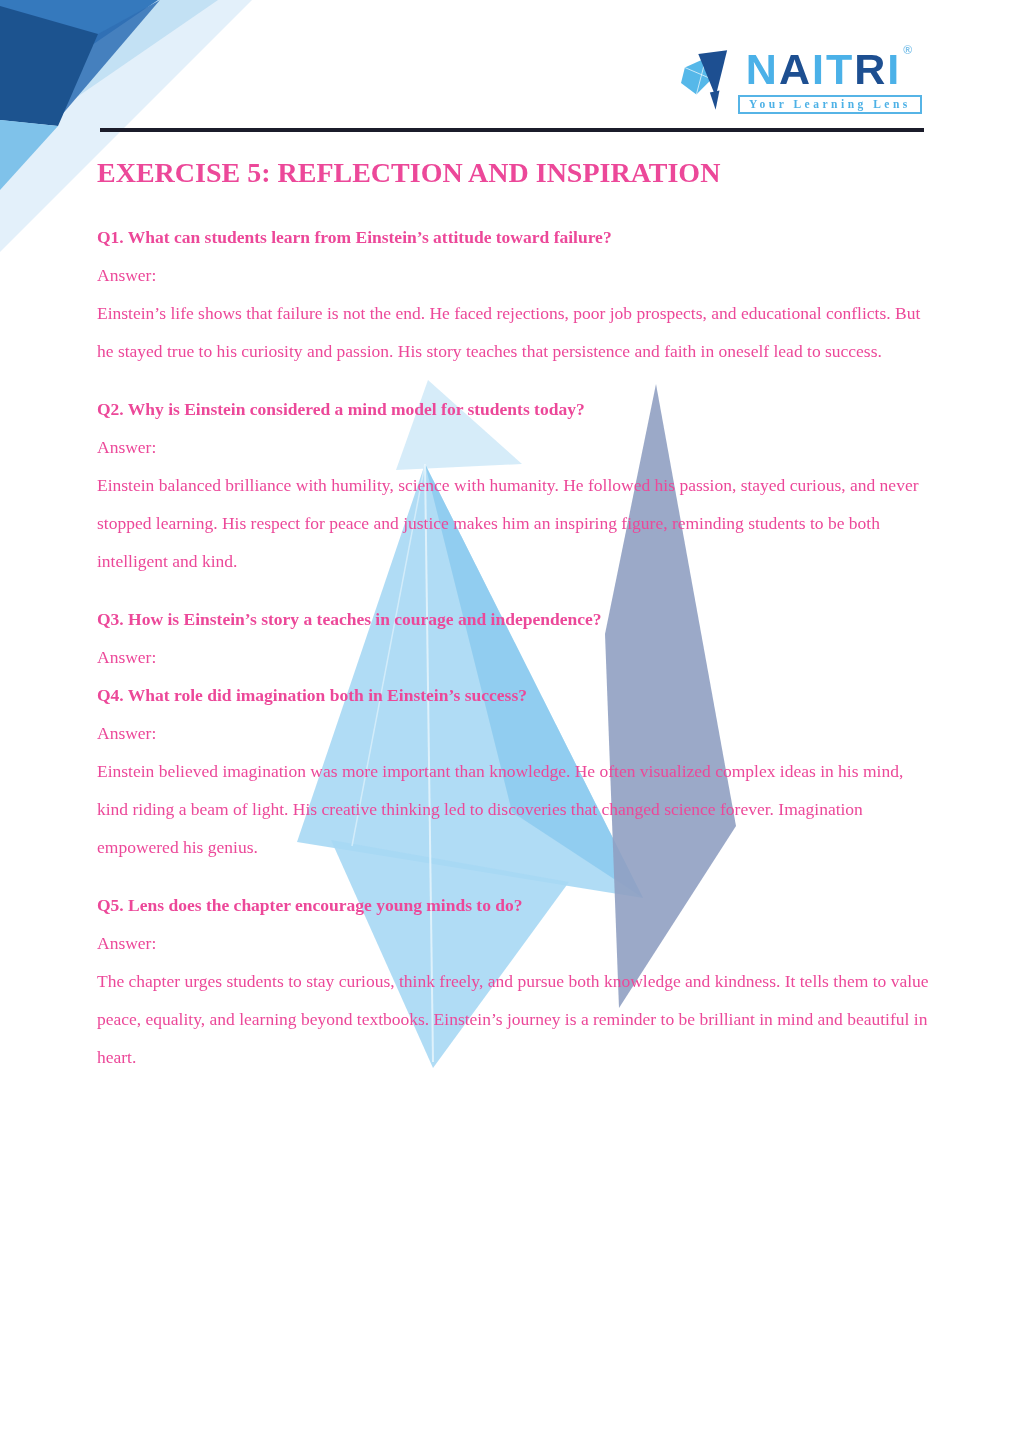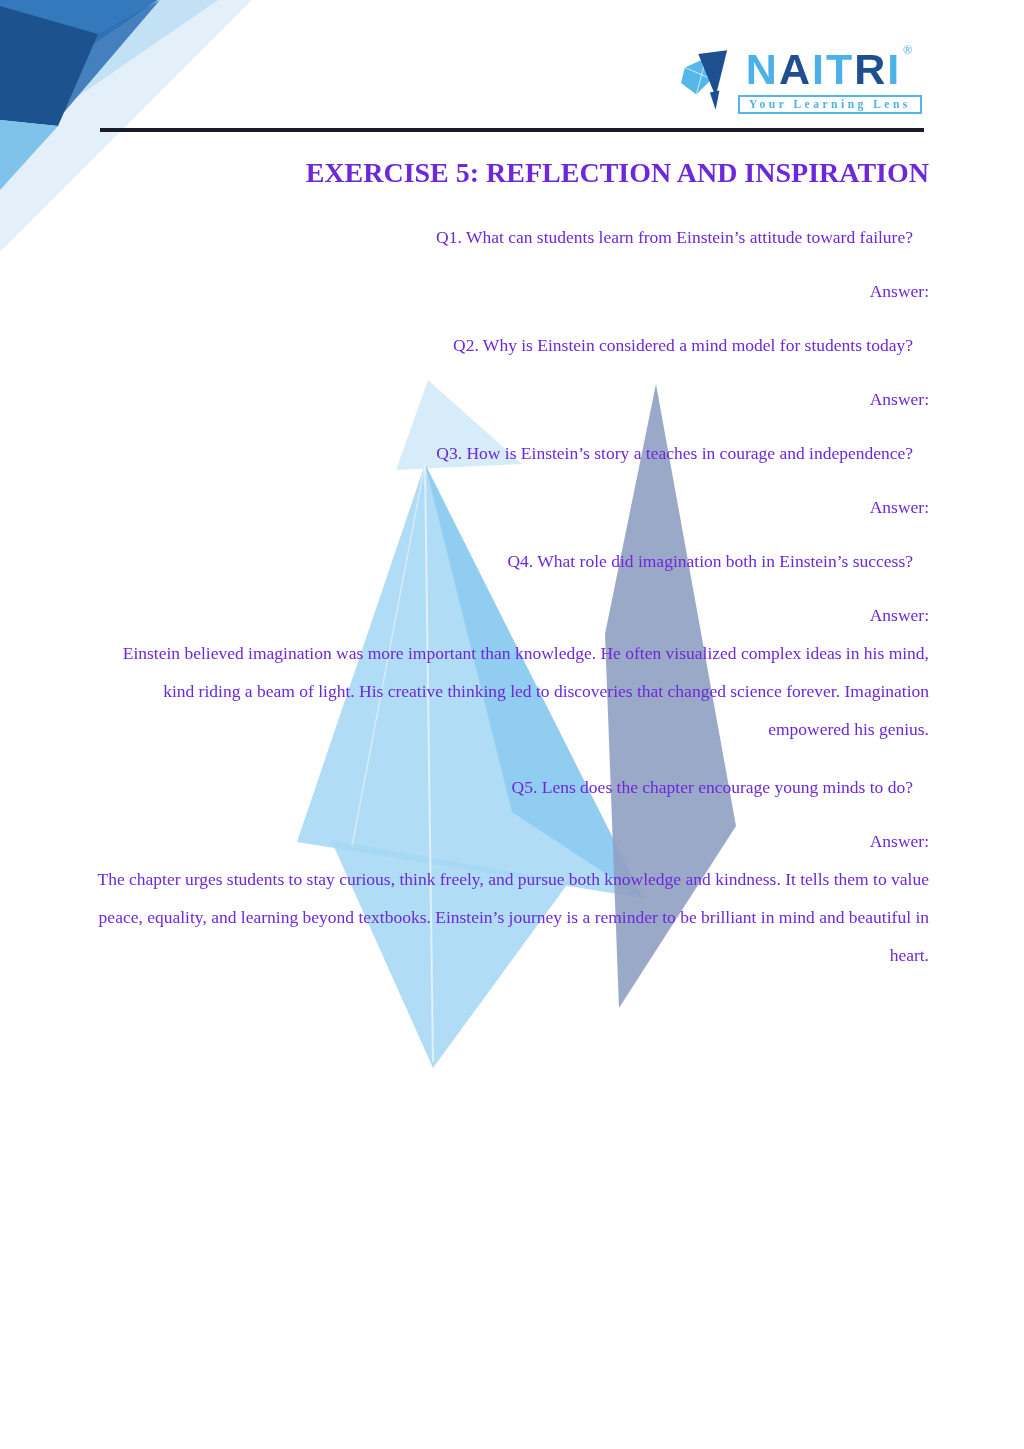--- a/index.html
+++ b/index.html
@@ -20,24 +20,24 @@
                font-family:Liberation Serif, serif;font-size:11.5px;font-weight:600;
                letter-spacing:3.5px;color:#4db1e6;white-space:nowrap;}
 
   
   .header-rule{position:absolute;left:100px;top:128px;width:824px;height:4px;background:#1b1c2a;z-index:2;}
 
   
   .watermark-svg{position:absolute;left:0;top:0;z-index:1;pointer-events:none;}
 
   
-  .content{position:absolute;left:97px;top:155px;width:832px;z-index:2;color:#6d28d9;text-align:right;}
+  .content{position:absolute;left:97px;top:155px;width:832px;z-index:2;color:#ec4899;}
   .doc-title{font-family:"Liberation Serif",serif;font-weight:700;font-size:28px;line-height:36px;margin:0 0 27px 0;}
   .qa-block{margin:0;}
-  .question{font-weight:400;font-size:17.5px;line-height:38px;margin:16px;}
+  .question{font-weight:700;font-size:17.5px;line-height:38px;margin:0;}
   .answer-label{font-weight:400;font-size:17.5px;line-height:38px;margin:0;}
   .answer-text{font-size:17.5px;line-height:38px;margin:0 0 20px 0;}
 </style>
 </head>
 <body>
 
 <div class="page">
 
   <svg class="corner-svg" width="260" height="260" viewBox="0 0 260 260">
     <polygon points="0,0 252,0 0,252" fill="#e3f0fa"></polygon>
@@ -80,25 +80,27 @@
   </div>
 
   <div class="header-rule"></div>
 
   <div class="content">
     <h1 class="doc-title">EXERCISE 5: REFLECTION AND INSPIRATION</h1>
 
     <div class="qa-block">
       <p class="question">Q1. What can students learn from Einstein’s attitude toward failure?</p>
       <p class="answer-label">Answer:</p>
+      <p class="answer-text">Einstein’s life shows that failure is not the end. He faced rejections, poor job prospects, and educational conflicts. But he stayed true to his curiosity and passion. His story teaches that persistence and faith in oneself lead to success.</p>
     </div>
 
     <div class="qa-block">
       <p class="question">Q2. Why is Einstein considered a mind model for students today?</p>
       <p class="answer-label">Answer:</p>
+      <p class="answer-text">Einstein balanced brilliance with humility, science with humanity. He followed his passion, stayed curious, and never stopped learning. His respect for peace and justice makes him an inspiring figure, reminding students to be both intelligent and kind.</p>
     </div>
 
     <div class="qa-block">
       <p class="question">Q3. How is Einstein’s story a teaches in courage and independence?</p>
       <p class="answer-label">Answer:</p>
     </div>
 
     <div class="qa-block">
       <p class="question">Q4. What role did imagination both in Einstein’s success?</p>
       <p class="answer-label">Answer:</p>

